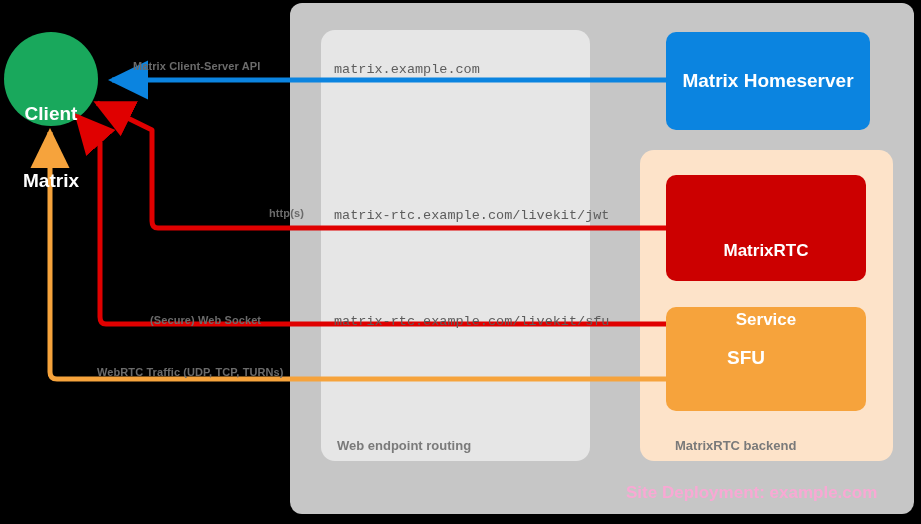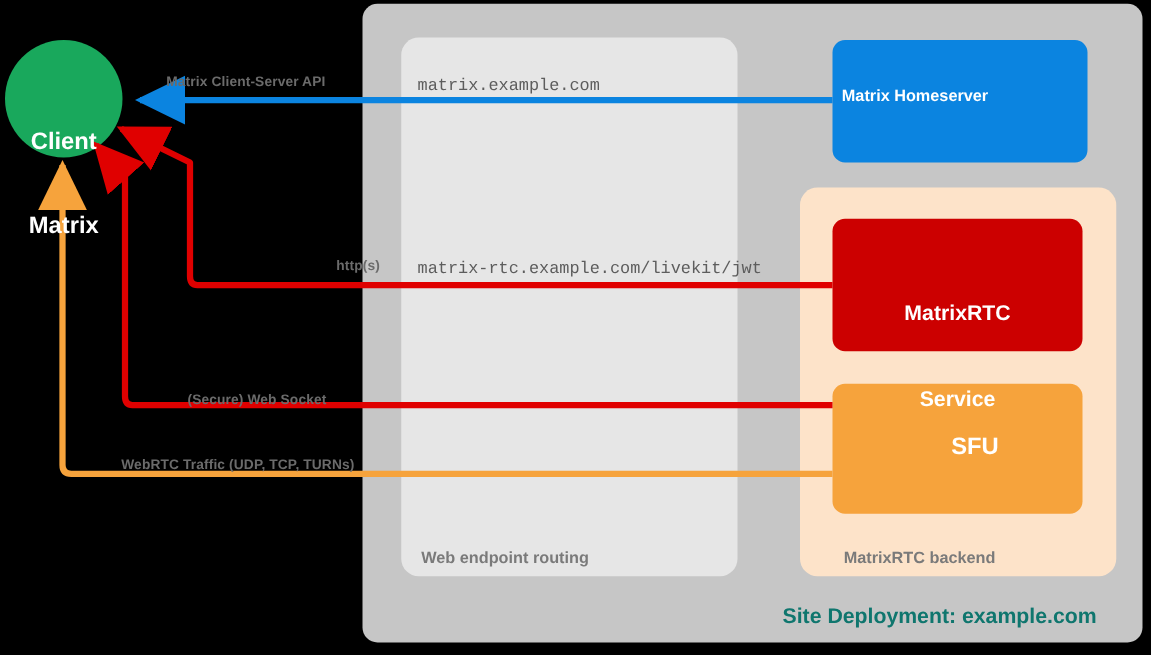--- a/index.html
+++ b/index.html
@@ -44,21 +44,21 @@
     color: #ffffff;
     font-weight: bold;
     text-align: center;
   }
   .group-caption {
     color: #7a7a7a;
     font-size: 13px;
     font-weight: bold;
   }
   .site-caption {
-    color: #0f766e;
+    color: #f9a8d4;
     font-size: 17px;
     font-weight: bold;
   }
   .circle-label {
     color: #ffffff;
     font-size: 19px;
     font-weight: bold;
     text-align: center;
     line-height: 1.18;
   }
@@ -115,29 +115,30 @@
   <div class="txt lbl-gray" style="left:232px; top:207px;margin-left:37px;">http(s)</div>
 
   <div class="txt lbl-gray" style="left:150px; top:314px;">(Secure) Web Socket</div>
 
   <div class="txt lbl-gray" style="left:76px; top:366px;margin-left:21px;">WebRTC Traffic (UDP, TCP, TURNs)</div>
 
   <div class="txt mono url-mono" style="left:334px; top:208px;">matrix-rtc.example.com/livekit/jwt</div>
 
   <div class="txt mono url-mono" style="left:334px; top:62px;">matrix.example.com</div>
 
+  <div class="txt mono url-mono" style="left:334px; top:314px;">matrix-rtc.example.com/livekit/sfu</div>
 
-  <div class="txt box-title" style="left:630px; top:70px; width:204px; font-size:13px;">Matrix Homeserver</div>
+  <div class="txt box-title" style="left:666px; top:70px; width:204px; font-size:19px;">Matrix Homeserver</div>
 
   <div class="txt box-title" style="left:666px; top:194px; width:200px; font-size:17px; line-height:1.35;">
     <div>MatrixRTC</div>
     <div>Service</div>
   </div>
 
-  <div class="txt box-title" style="left:680px; top:347px; width:200px; font-size:19px;">SFU</div>
+  <div class="txt box-title" style="left:646px; top:347px; width:200px; font-size:19px;">SFU</div>
 
   <div class="txt group-caption" style="left:337px; top:439px;">Web endpoint routing</div>
 
   <div class="txt group-caption" style="left:657px; top:439px;padding-left:18px;">MatrixRTC backend</div>
 
   <div class="txt site-caption" style="left:626px; top:483px;">Site Deployment: example.com</div>
 
 </div>
 
 </body></html>

